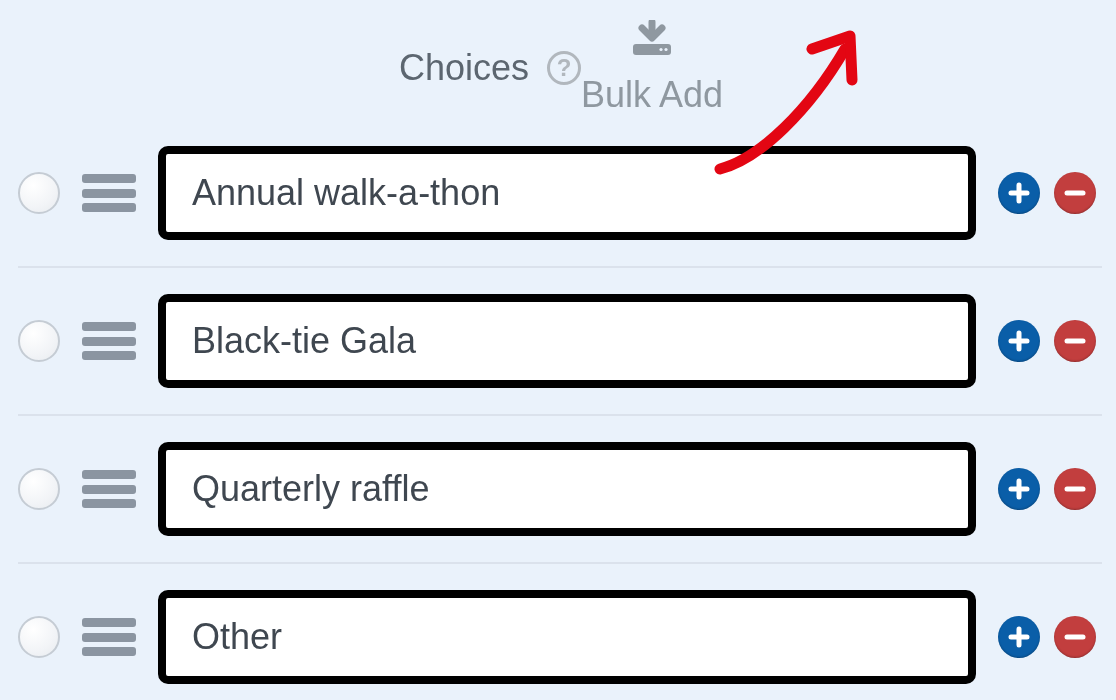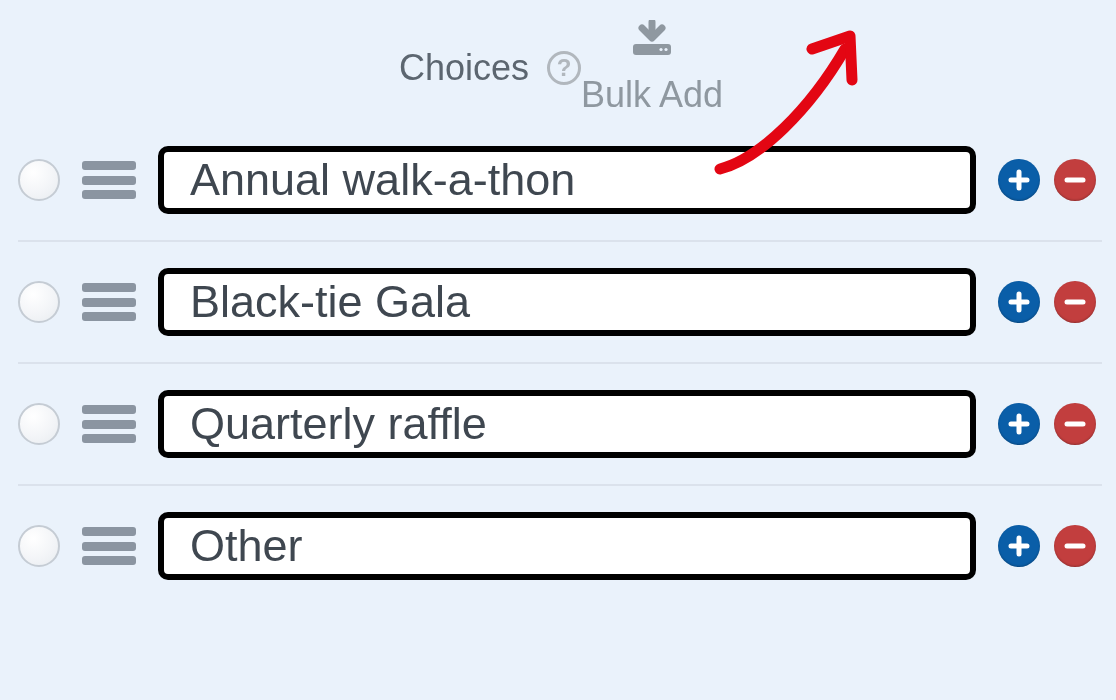--- a/index.html
+++ b/index.html
@@ -86,25 +86,25 @@
     flex-shrink: 0;
     cursor: grab;
   }
   .drag-handle span {
     height: 9px;
     border-radius: 3px;
     background: #8b95a1;
   }
   .choice-input {
     flex: 1;
-    height: 68px;
-    border: 6px solid #000000;
+    height: 94px;
+    border: 8px solid #000000;
     border-radius: 10px;
     background: #fff;
-    font-size: 45px;
+    font-size: 36px;
     color: #3f4750;
     padding: 0 26px;
     outline: none;
   }
   .row-actions {
     display: flex;
     align-items: center;
     gap: 14px;
     flex-shrink: 0;
   }

